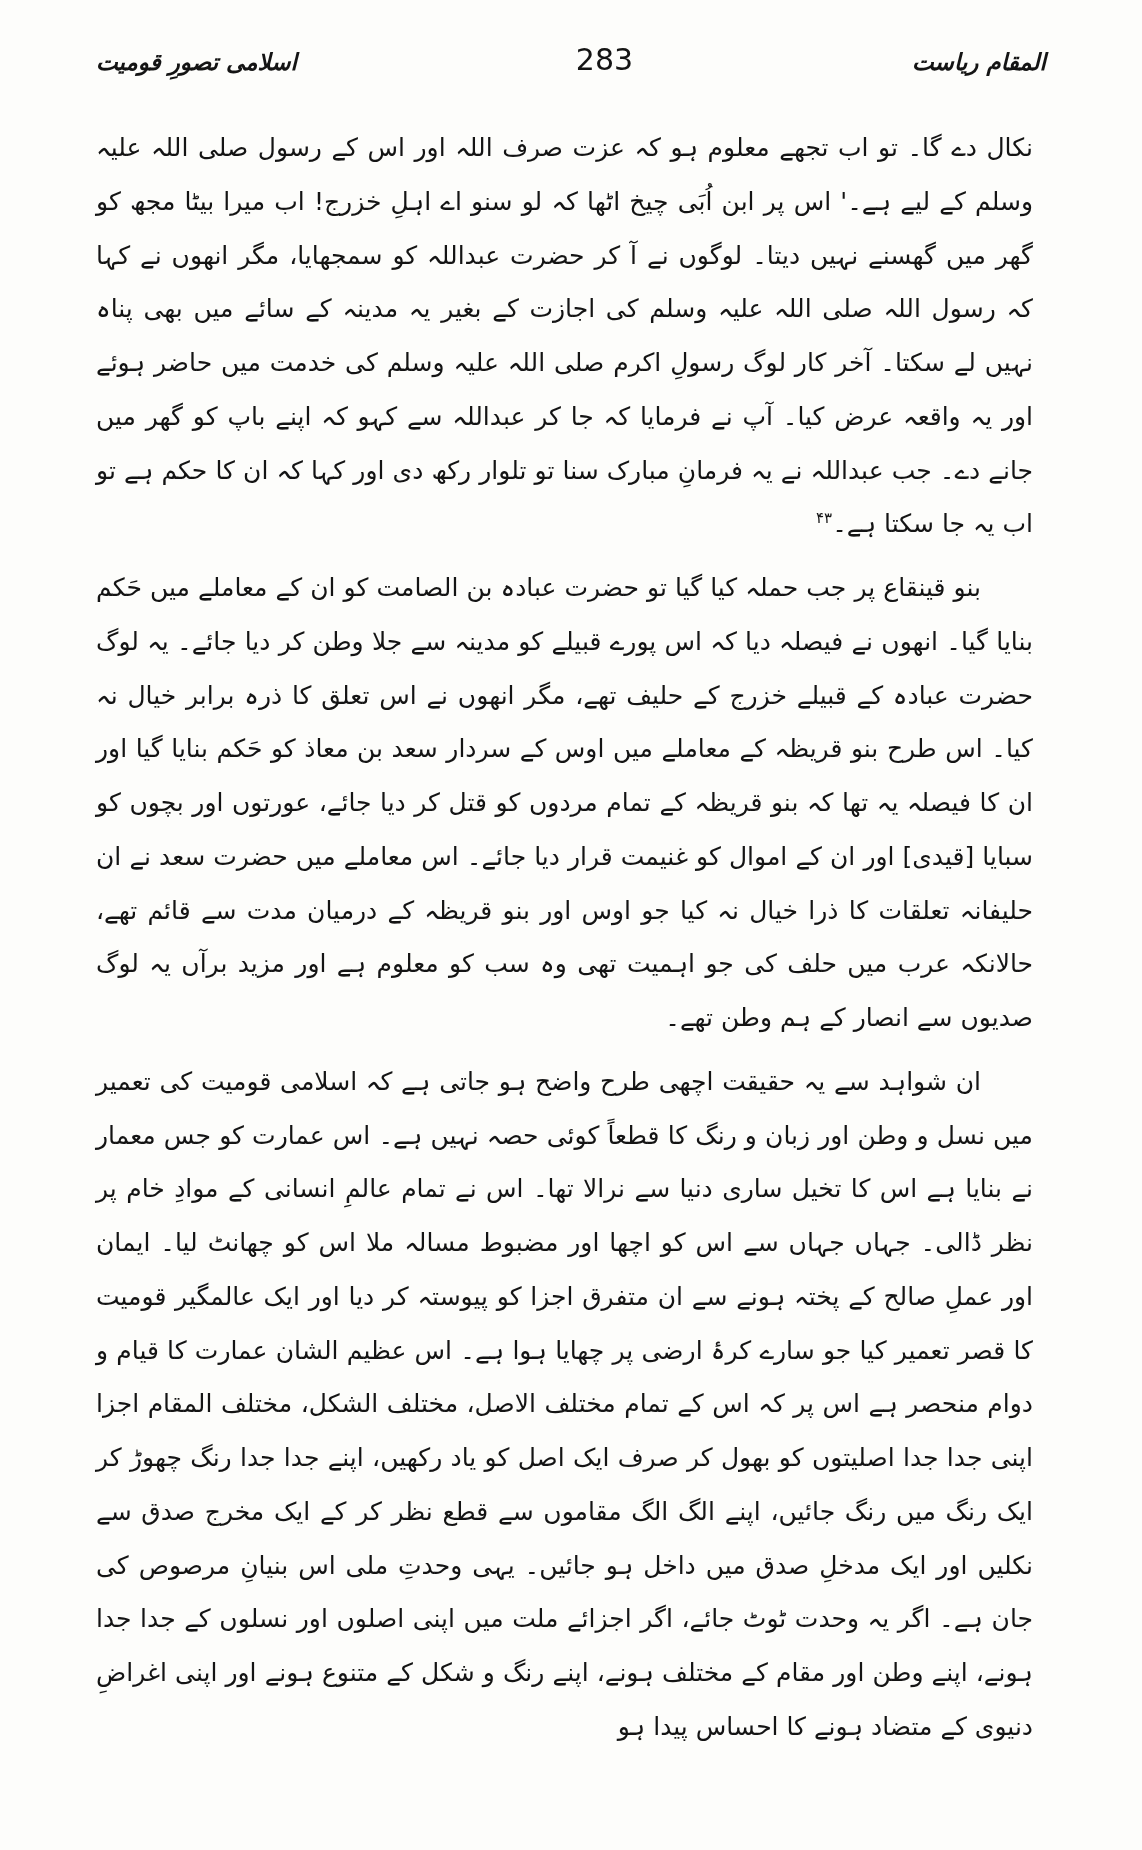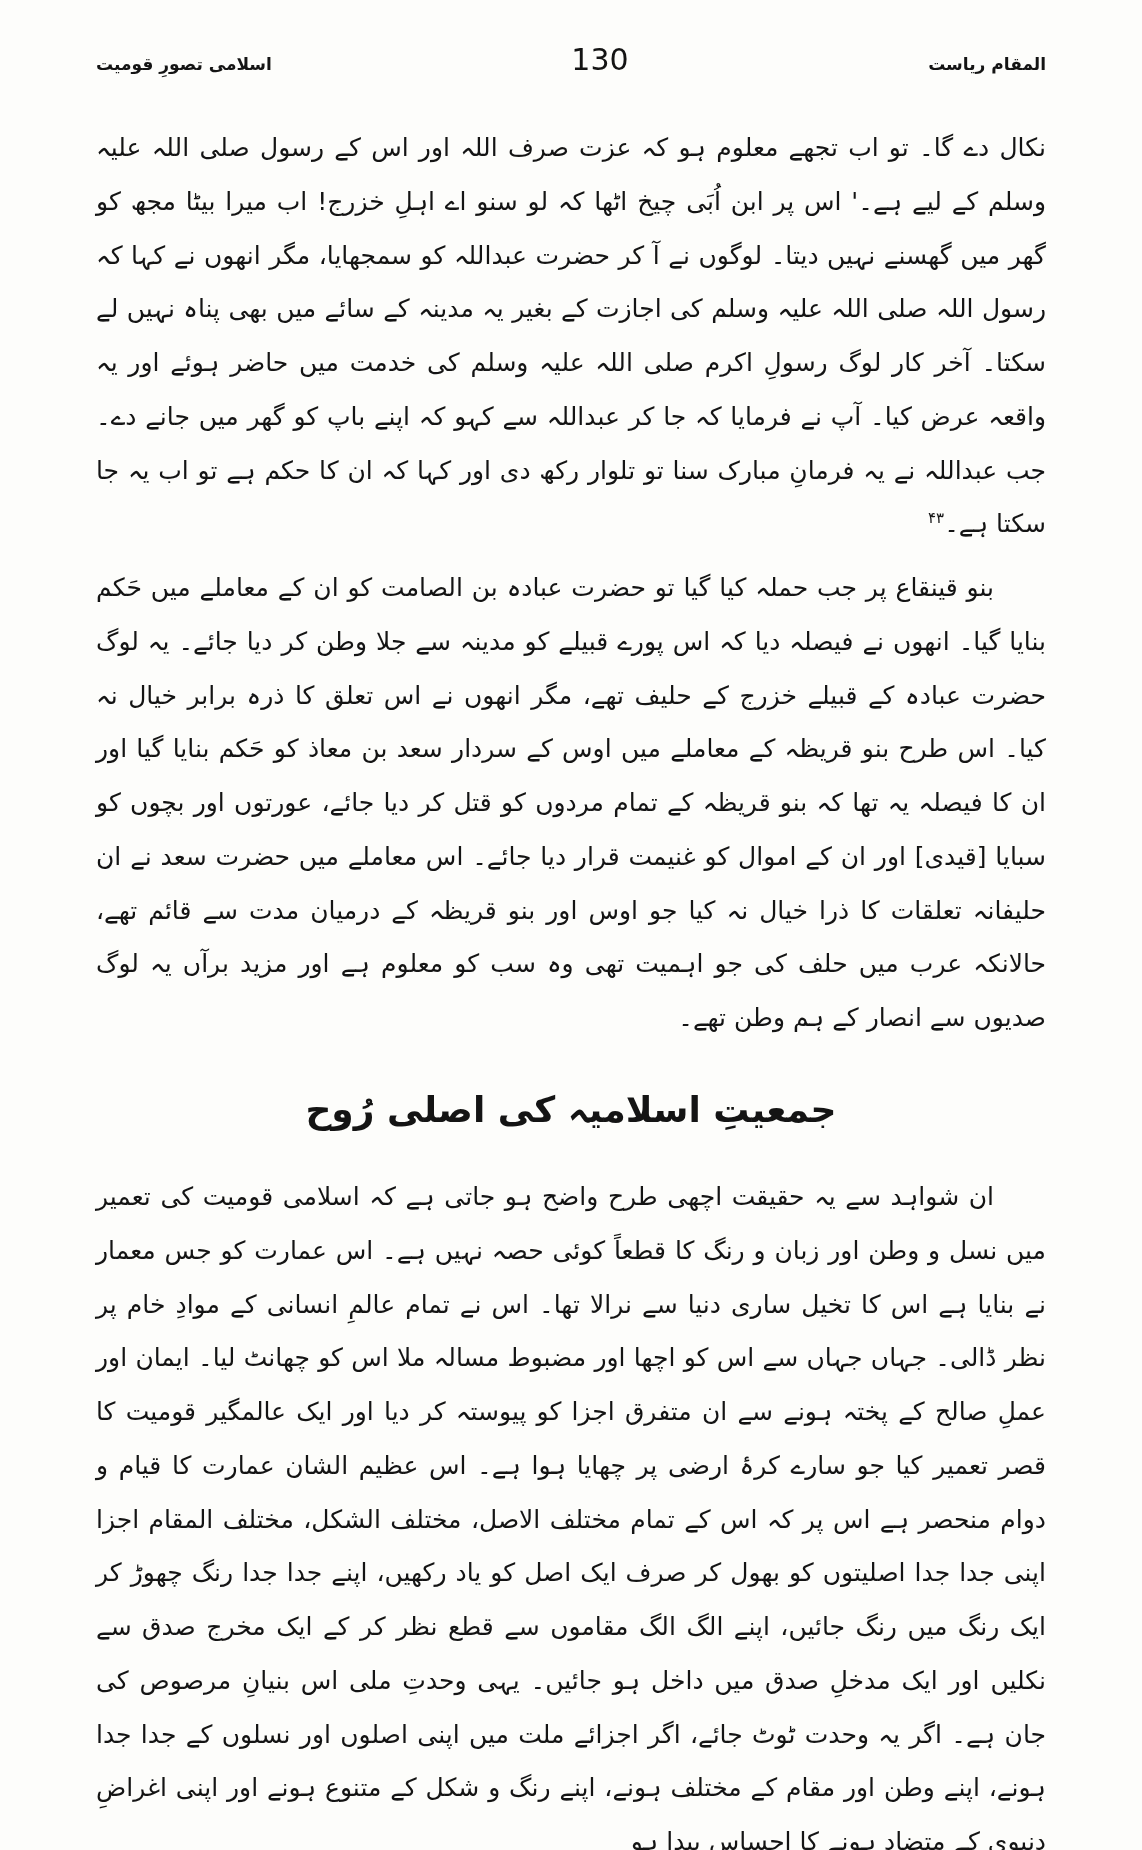--- a/index.html
+++ b/index.html
@@ -23,36 +23,37 @@
   }
   .page-header {
     display: flex;
     justify-content: space-between;
     align-items: baseline;
     font-size: 24px;
     font-weight: bold;
     margin-bottom: 44px;
   }
   .running-head {
-    font-size: 17px;
+    font-size: 23px;
     letter-spacing: 0;
+    font-style: italic;
   }
   .page-number {
     font-size: 30px;
     font-weight: normal;
     direction: ltr;
     font-family: "DejaVu Sans", sans-serif;
   }
   .body-text {
     font-size: 25px;
     line-height: 2.15;
     text-align: justify;
   }
   .body-text p {
-    margin: 0 0 10px 0;
+    margin: 0 13px 10px 0;
   }
   p.indented {
     text-indent: 52px;
   }
   sup.fn-marker {
     font-size: 15px;
     line-height: 0;
   }
   h2.section-heading {
     text-align: center;
@@ -61,29 +62,28 @@
     margin: 26px 0 22px 0;
   }
 </style>
 </head>
 <body>
 
 <div class="page">
 
   <div class="page-header">
     <span class="running-head">المقام ریاست</span>
-    <span class="page-number">130</span>
+    <span class="page-number">283</span>
     <span class="running-head">اسلامی تصورِ قومیت</span>
   </div>
 
   <div class="body-text">
 
     <p><span>نکال دے گا۔ تو اب تجھے معلوم ہو کہ عزت صرف اللہ اور اس کے رسول صلی اللہ علیہ وسلم کے لیے ہے۔' اس پر ابن اُبَی چیخ اٹھا کہ لو سنو اے اہلِ خزرج! اب میرا بیٹا مجھ کو گھر میں گھسنے نہیں دیتا۔ لوگوں نے آ کر حضرت عبداللہ کو سمجھایا، مگر انھوں نے کہا کہ رسول اللہ صلی اللہ علیہ وسلم کی اجازت کے بغیر یہ مدینہ کے سائے میں بھی پناہ نہیں لے سکتا۔ آخر کار لوگ رسولِ اکرم صلی اللہ علیہ وسلم کی خدمت میں حاضر ہوئے اور یہ واقعہ عرض کیا۔ آپ نے فرمایا کہ جا کر عبداللہ سے کہو کہ اپنے باپ کو گھر میں جانے دے۔ جب عبداللہ نے یہ فرمانِ مبارک سنا تو تلوار رکھ دی اور کہا کہ ان کا حکم ہے تو اب یہ جا سکتا ہے۔</span><sup class="fn-marker">۴۳</sup></p>
 
     <p class="indented">بنو قینقاع پر جب حملہ کیا گیا تو حضرت عبادہ بن الصامت کو ان کے معاملے میں حَکم بنایا گیا۔ انھوں نے فیصلہ دیا کہ اس پورے قبیلے کو مدینہ سے جلا وطن کر دیا جائے۔ یہ لوگ حضرت عبادہ کے قبیلے خزرج کے حلیف تھے، مگر انھوں نے اس تعلق کا ذرہ برابر خیال نہ کیا۔ اس طرح بنو قریظہ کے معاملے میں اوس کے سردار سعد بن معاذ کو حَکم بنایا گیا اور ان کا فیصلہ یہ تھا کہ بنو قریظہ کے تمام مردوں کو قتل کر دیا جائے، عورتوں اور بچوں کو سبایا [قیدی] اور ان کے اموال کو غنیمت قرار دیا جائے۔ اس معاملے میں حضرت سعد نے ان حلیفانہ تعلقات کا ذرا خیال نہ کیا جو اوس اور بنو قریظہ کے درمیان مدت سے قائم تھے، حالانکہ عرب میں حلف کی جو اہمیت تھی وہ سب کو معلوم ہے اور مزید برآں یہ لوگ صدیوں سے انصار کے ہم وطن تھے۔</p>
 
-    <h2 class="section-heading">جمعیتِ اسلامیہ کی اصلی رُوح</h2>
 
     <p class="indented">ان شواہد سے یہ حقیقت اچھی طرح واضح ہو جاتی ہے کہ اسلامی قومیت کی تعمیر میں نسل و وطن اور زبان و رنگ کا قطعاً کوئی حصہ نہیں ہے۔ اس عمارت کو جس معمار نے بنایا ہے اس کا تخیل ساری دنیا سے نرالا تھا۔ اس نے تمام عالمِ انسانی کے موادِ خام پر نظر ڈالی۔ جہاں جہاں سے اس کو اچھا اور مضبوط مسالہ ملا اس کو چھانٹ لیا۔ ایمان اور عملِ صالح کے پختہ ہونے سے ان متفرق اجزا کو پیوستہ کر دیا اور ایک عالمگیر قومیت کا قصر تعمیر کیا جو سارے کرۂ ارضی پر چھایا ہوا ہے۔ اس عظیم الشان عمارت کا قیام و دوام منحصر ہے اس پر کہ اس کے تمام مختلف الاصل، مختلف الشکل، مختلف المقام اجزا اپنی جدا جدا اصلیتوں کو بھول کر صرف ایک اصل کو یاد رکھیں، اپنے جدا جدا رنگ چھوڑ کر ایک رنگ میں رنگ جائیں، اپنے الگ الگ مقاموں سے قطع نظر کر کے ایک مخرج صدق سے نکلیں اور ایک مدخلِ صدق میں داخل ہو جائیں۔ یہی وحدتِ ملی اس بنیانِ مرصوص کی جان ہے۔ اگر یہ وحدت ٹوٹ جائے، اگر اجزائے ملت میں اپنی اصلوں اور نسلوں کے جدا جدا ہونے، اپنے وطن اور مقام کے مختلف ہونے، اپنے رنگ و شکل کے متنوع ہونے اور اپنی اغراضِ دنیوی کے متضاد ہونے کا احساس پیدا ہو</p>
 
   </div>
 
 </div>
 
 </body></html>

